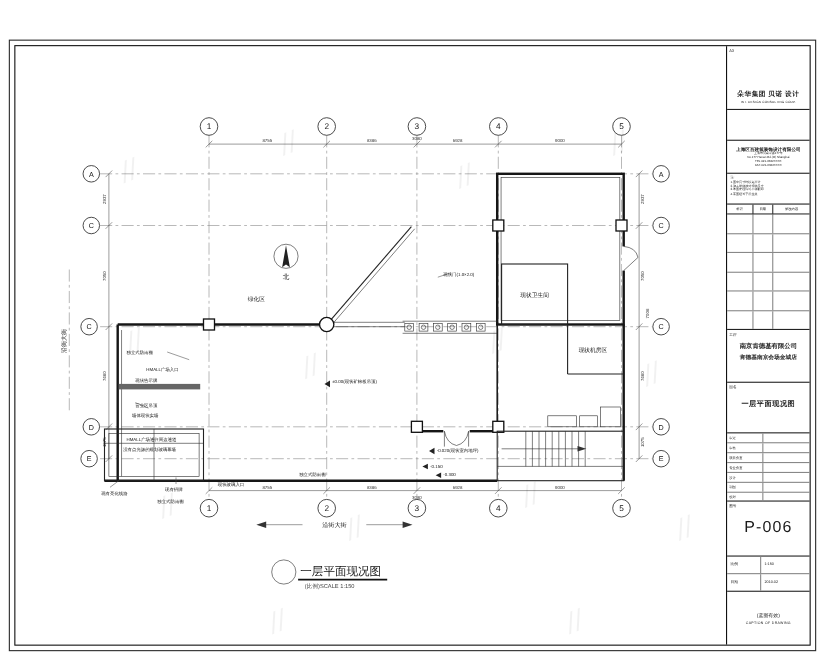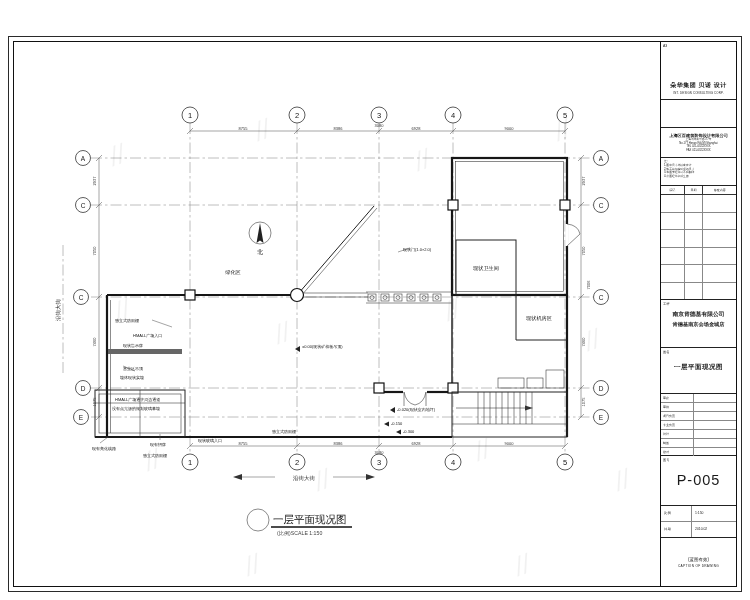--- a/index.html
+++ b/index.html
@@ -435,21 +435,21 @@
           <span>制图</span>
           <span></span>
         </div>
       <div class="staff-row">
           <span>校对</span>
           <span></span>
         </div>
     </div>
     <div class="tb-sec tb-no">
       <span class="no-lab">图号</span>
-      <div class="no-val">P-005</div>
+      <div class="no-val">P-006</div>
     </div>
     <div class="tb-sec tb-info">
       <div class="info-row">
         <span>比例</span>
         <span>1:150</span>
       </div>
       <div class="info-row">
         <span>日期</span>
         <span>2010.02</span>
       </div>

